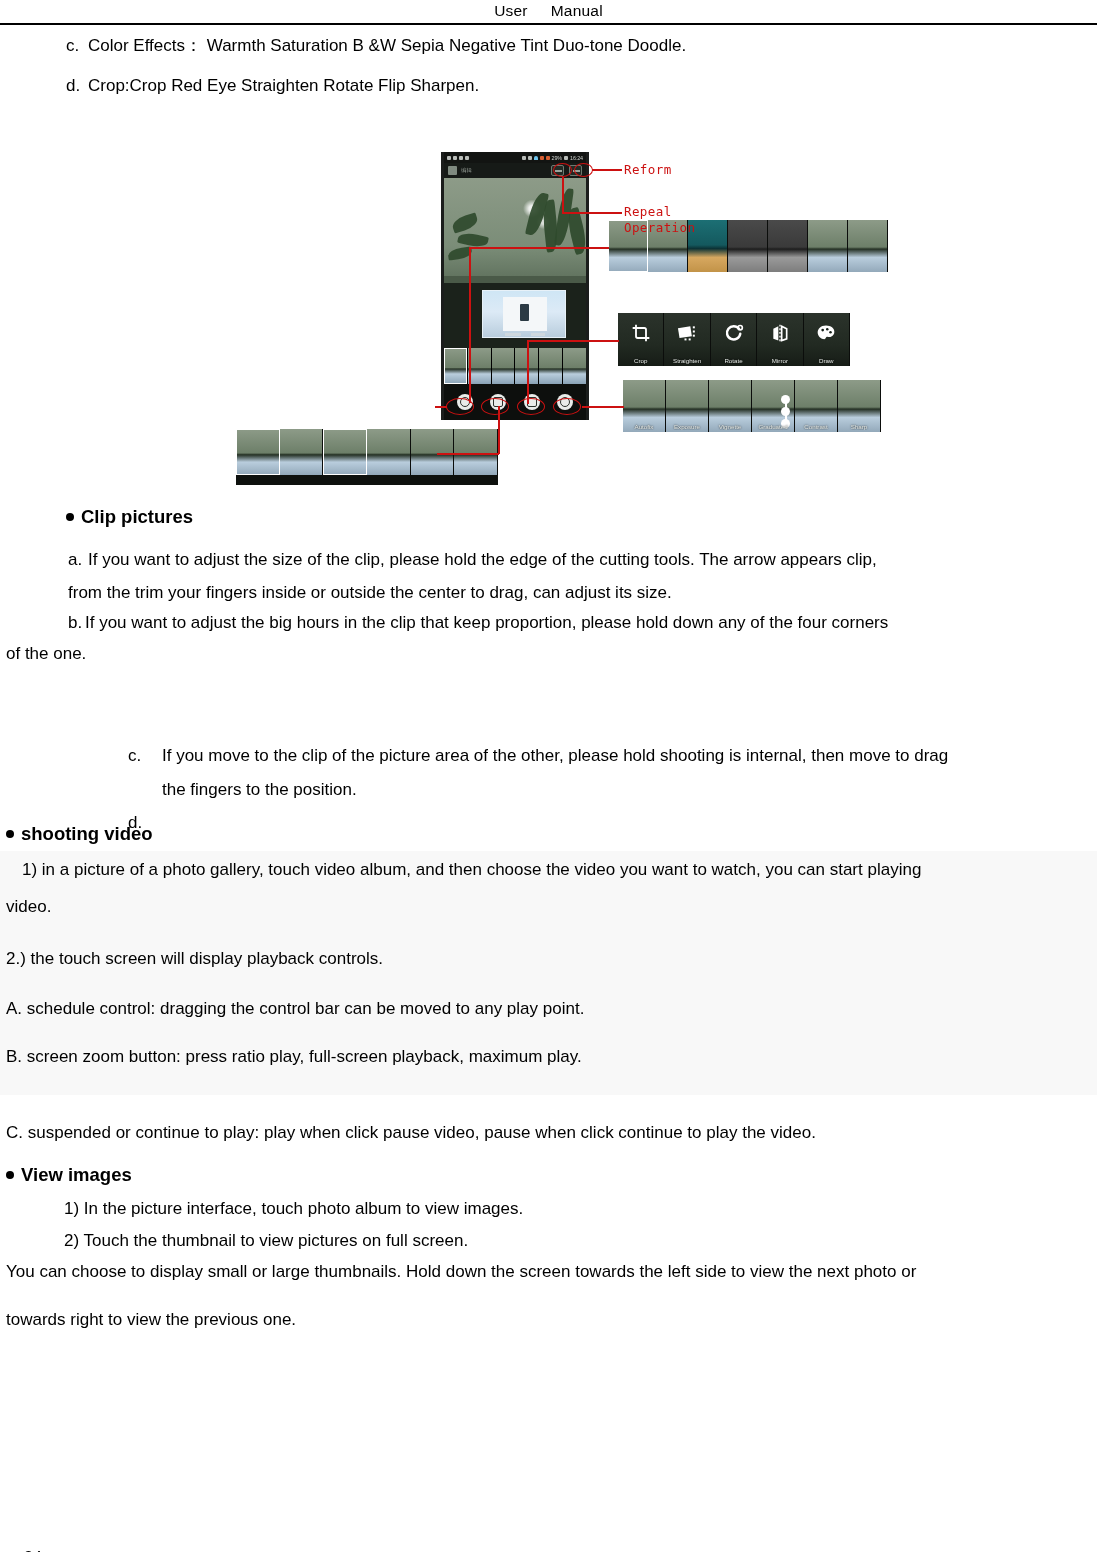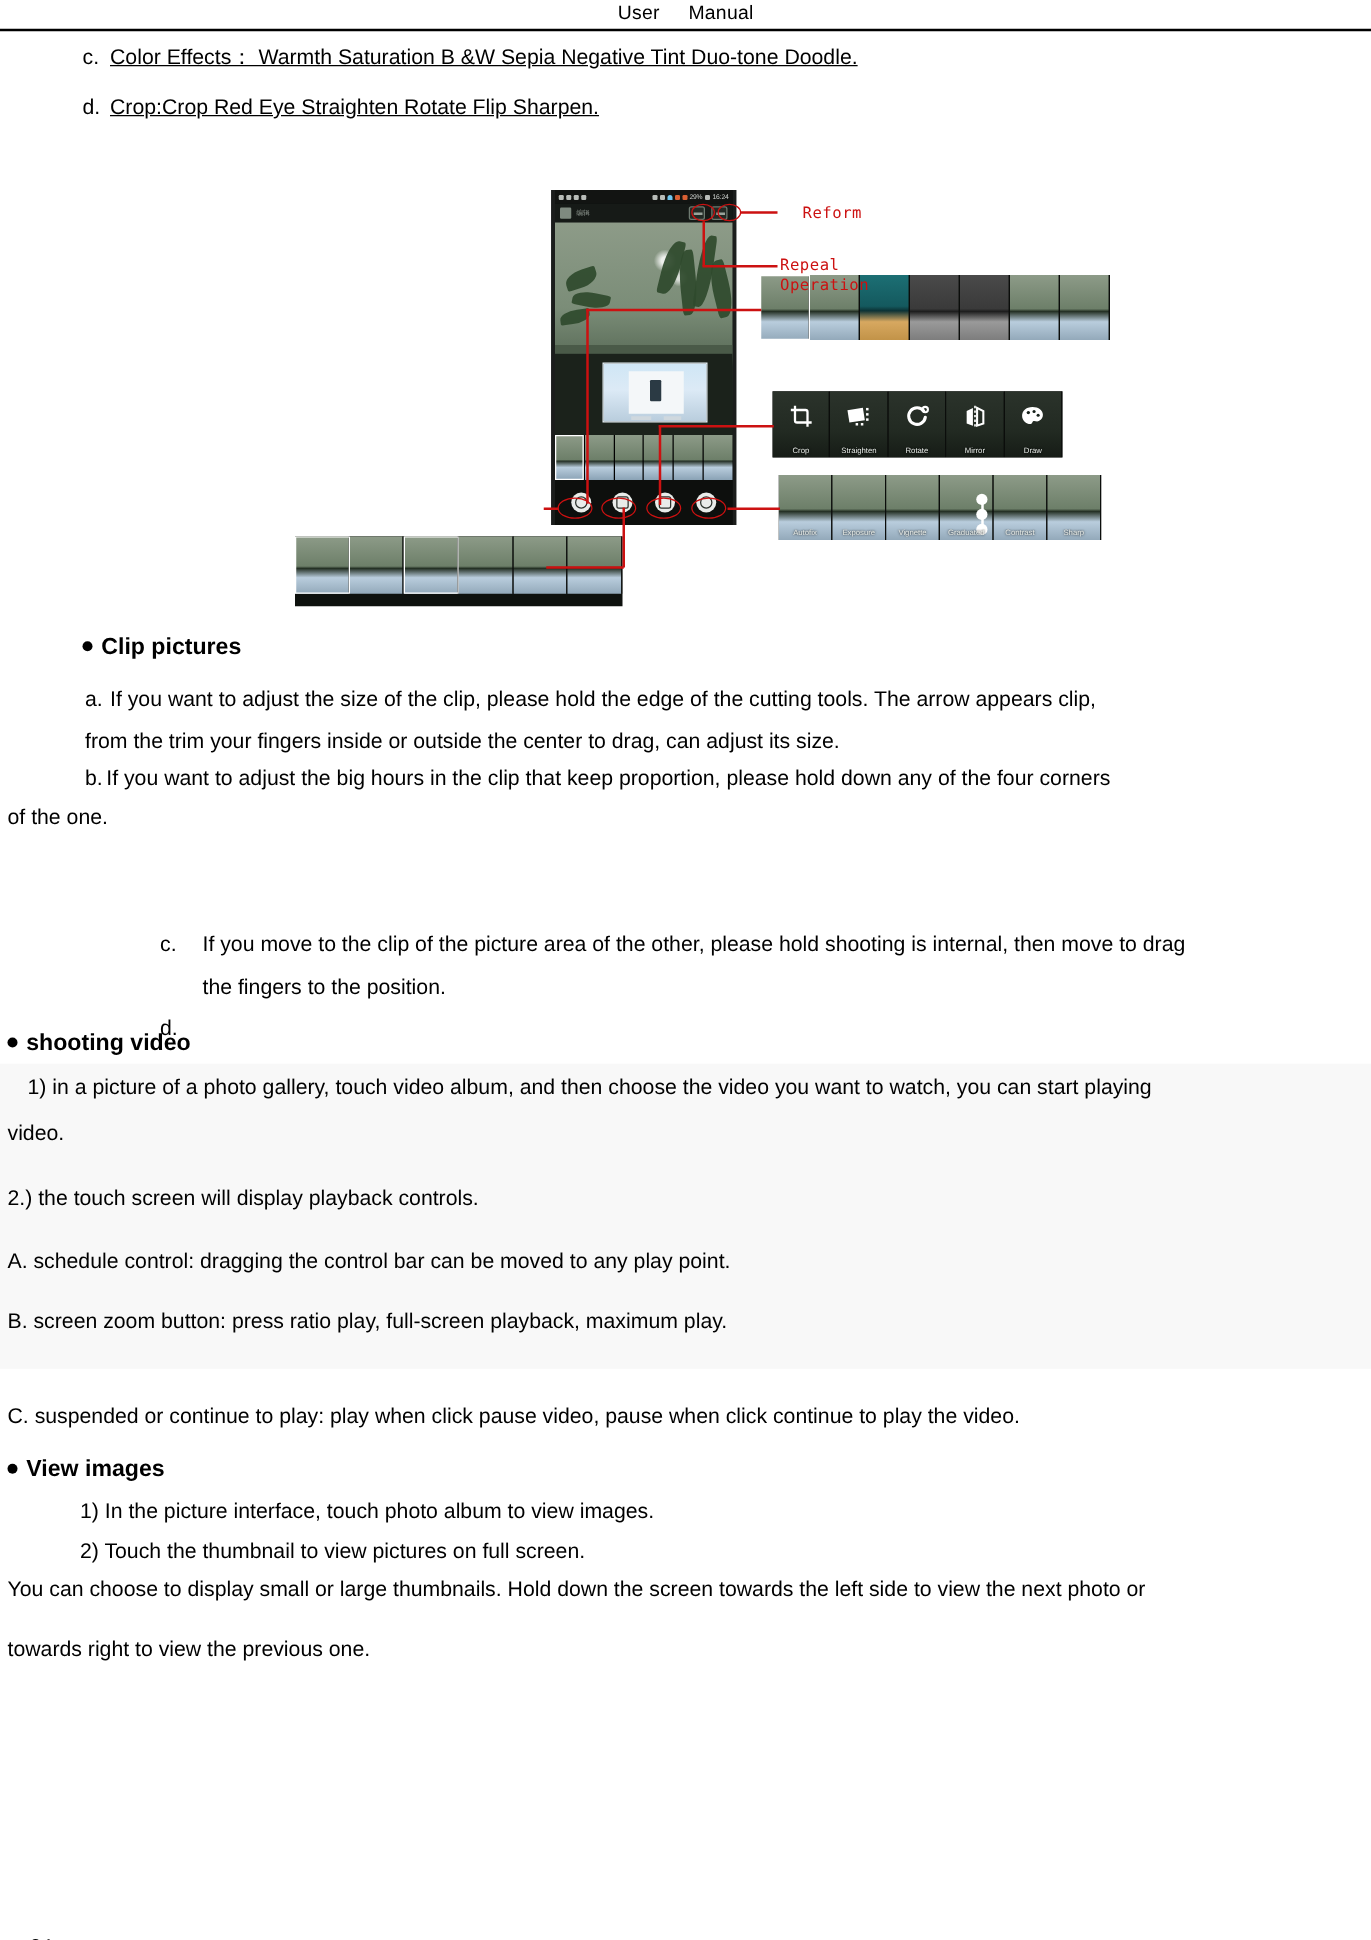--- a/index.html
+++ b/index.html
@@ -60,21 +60,21 @@
     height: 8px;
     border-radius: 50%;
     background: #000;
     margin-right: 7px;
     vertical-align: 2px;
   }
 
   
   .list-line { position: absolute; font-size: 17px; line-height: 31px; }
   .list-line .lbl { position: absolute; left: 0; top: 0; }
-  .list-line .body { display: block; text-decoration: underline; }
+  .list-line .body { display: block; }
 
   
   .shade {
     position: absolute;
     background: #f8f8f8;
   }
 
   
   .page-number {
     position: absolute;
@@ -481,21 +481,21 @@
   <div class="ln-v" style="left:295px; top:192px; height:64px;"></div>
 
   <div class="ln-h" style="left:350px; top:258px; width:42px;"></div>
 
   <div class="ln-h" style="left:205px; top:305px; width:62px;"></div>
   <div class="ln-v" style="left:266px; top:258px; height:48px;"></div>
   <div class="ln-h" style="left:266px; top:258px; width:0px;"></div>
 
   <div class="ln-h" style="left:203px; top:258px; width:12px;"></div>
 
-  <div class="annot" style="left:392px; top:14px;margin-left:18px;">Reform</div>
+  <div class="annot" style="left:392px; top:14px;">Reform</div>
   <div class="annot" style="left:392px; top:56px;">Repeal
 Operation</div>
 </div>
 
 <div class="bullet-head" style="left:66px; top:508px;">
   <span class="dot"></span><span>Clip pictures</span>
 </div>
 
 <div class="txt" style="left:68px; top:551px;">a.</div>
 <div class="txt" style="left:88px; top:551px;">If you want to adjust the size of the clip, please hold the edge of the cutting tools. The arrow appears clip,</div>

